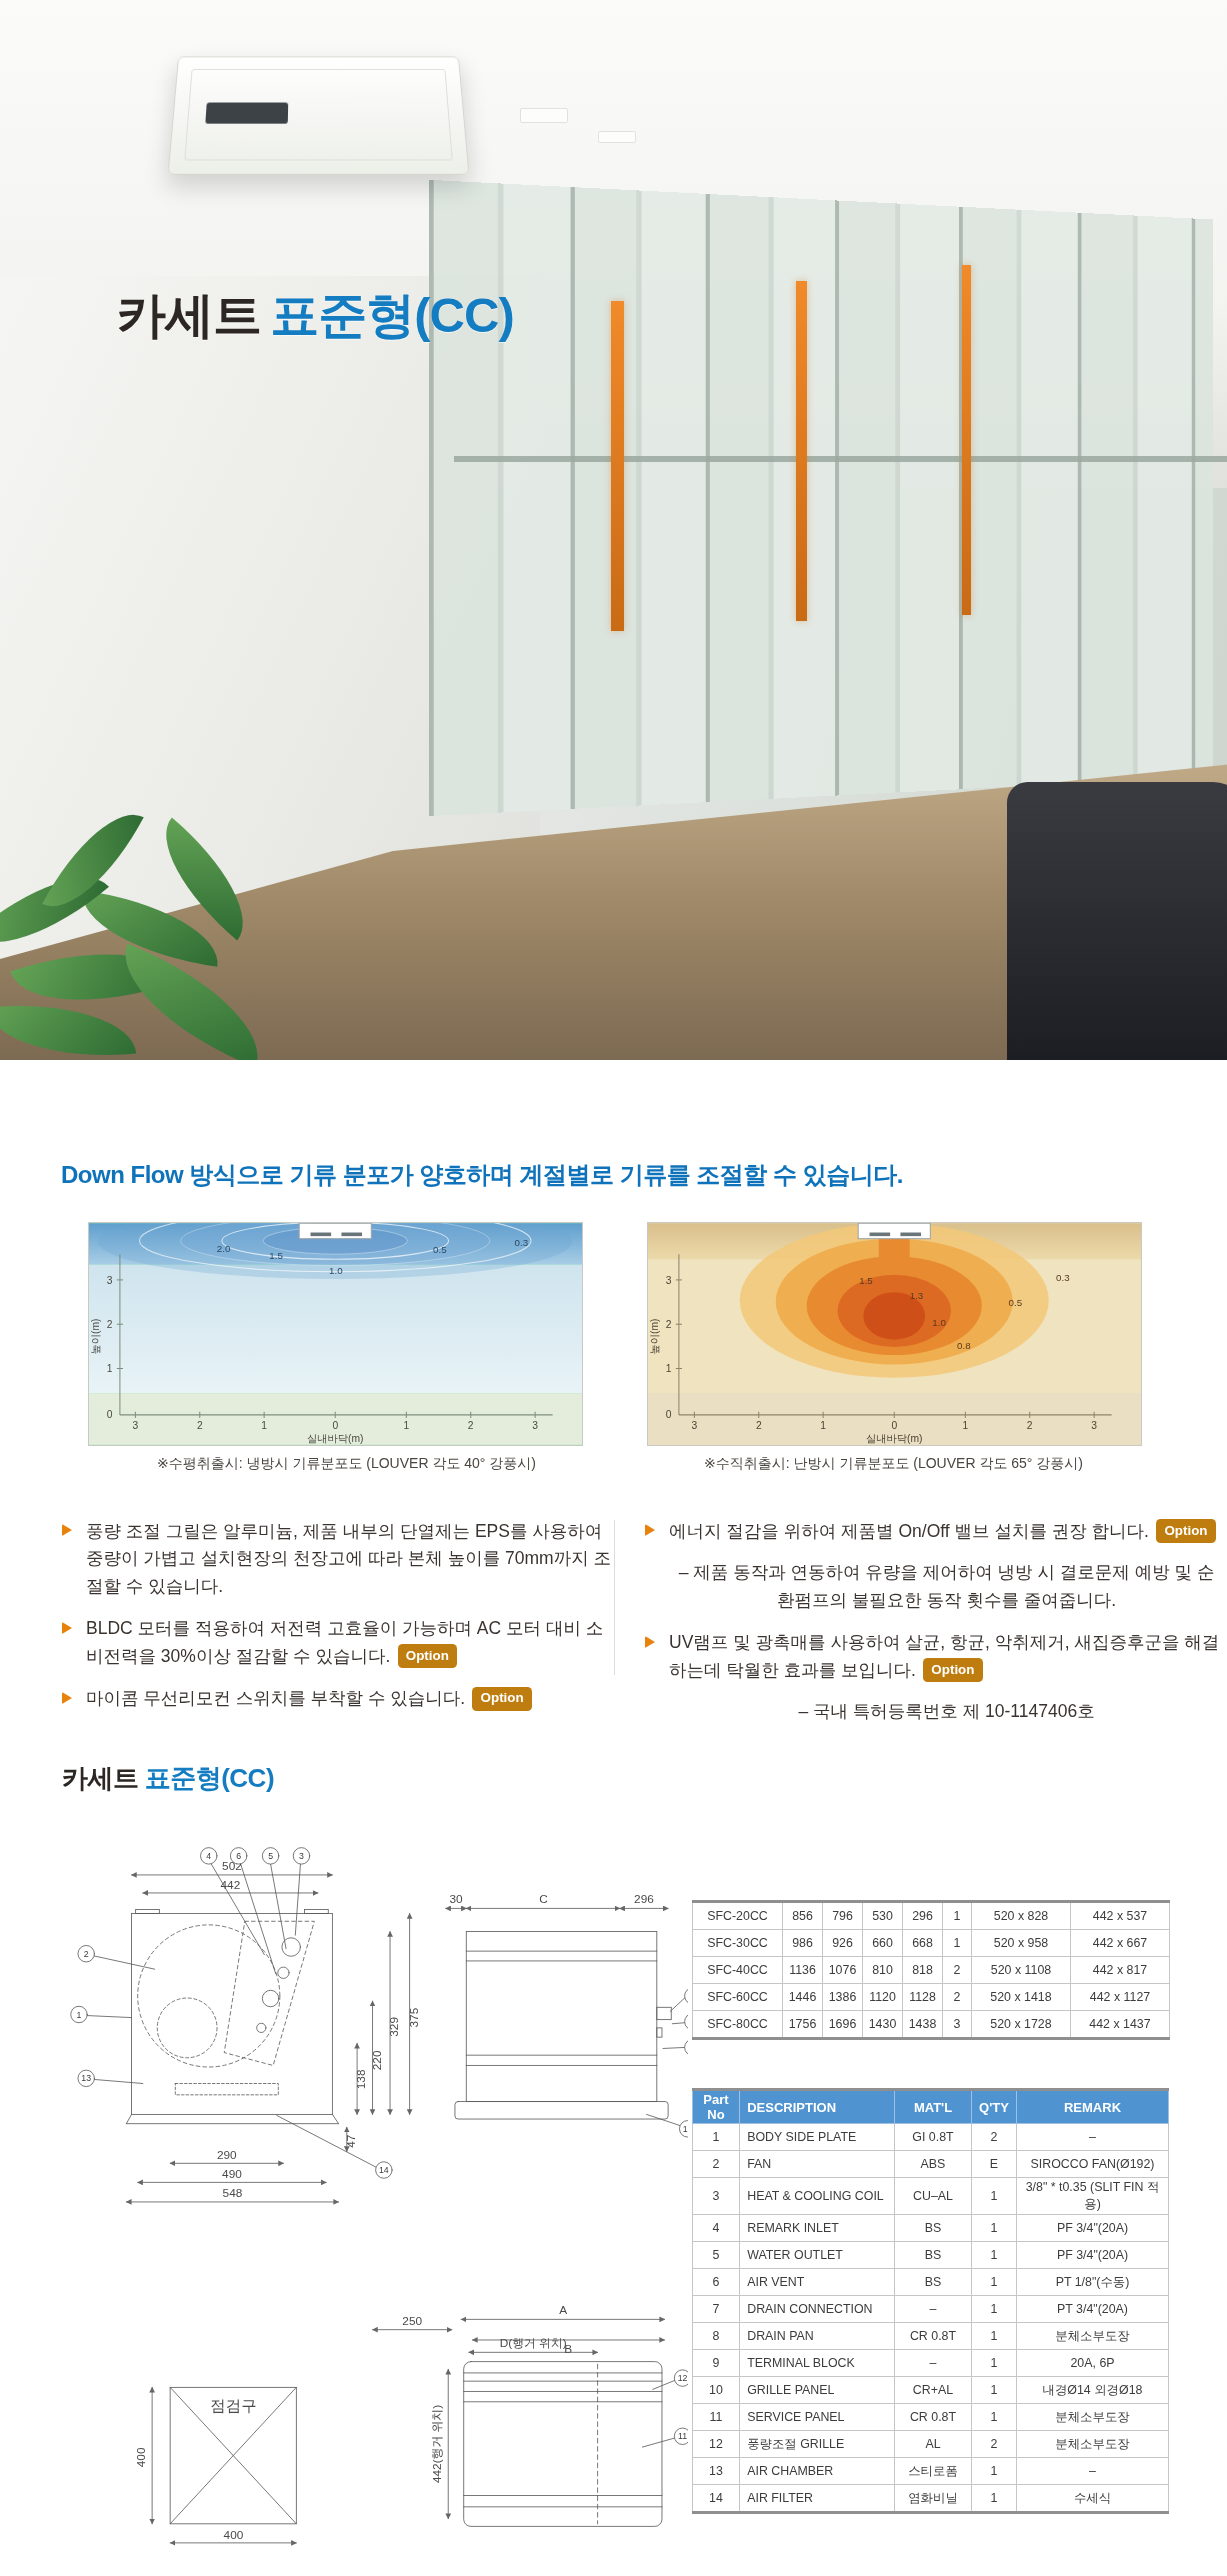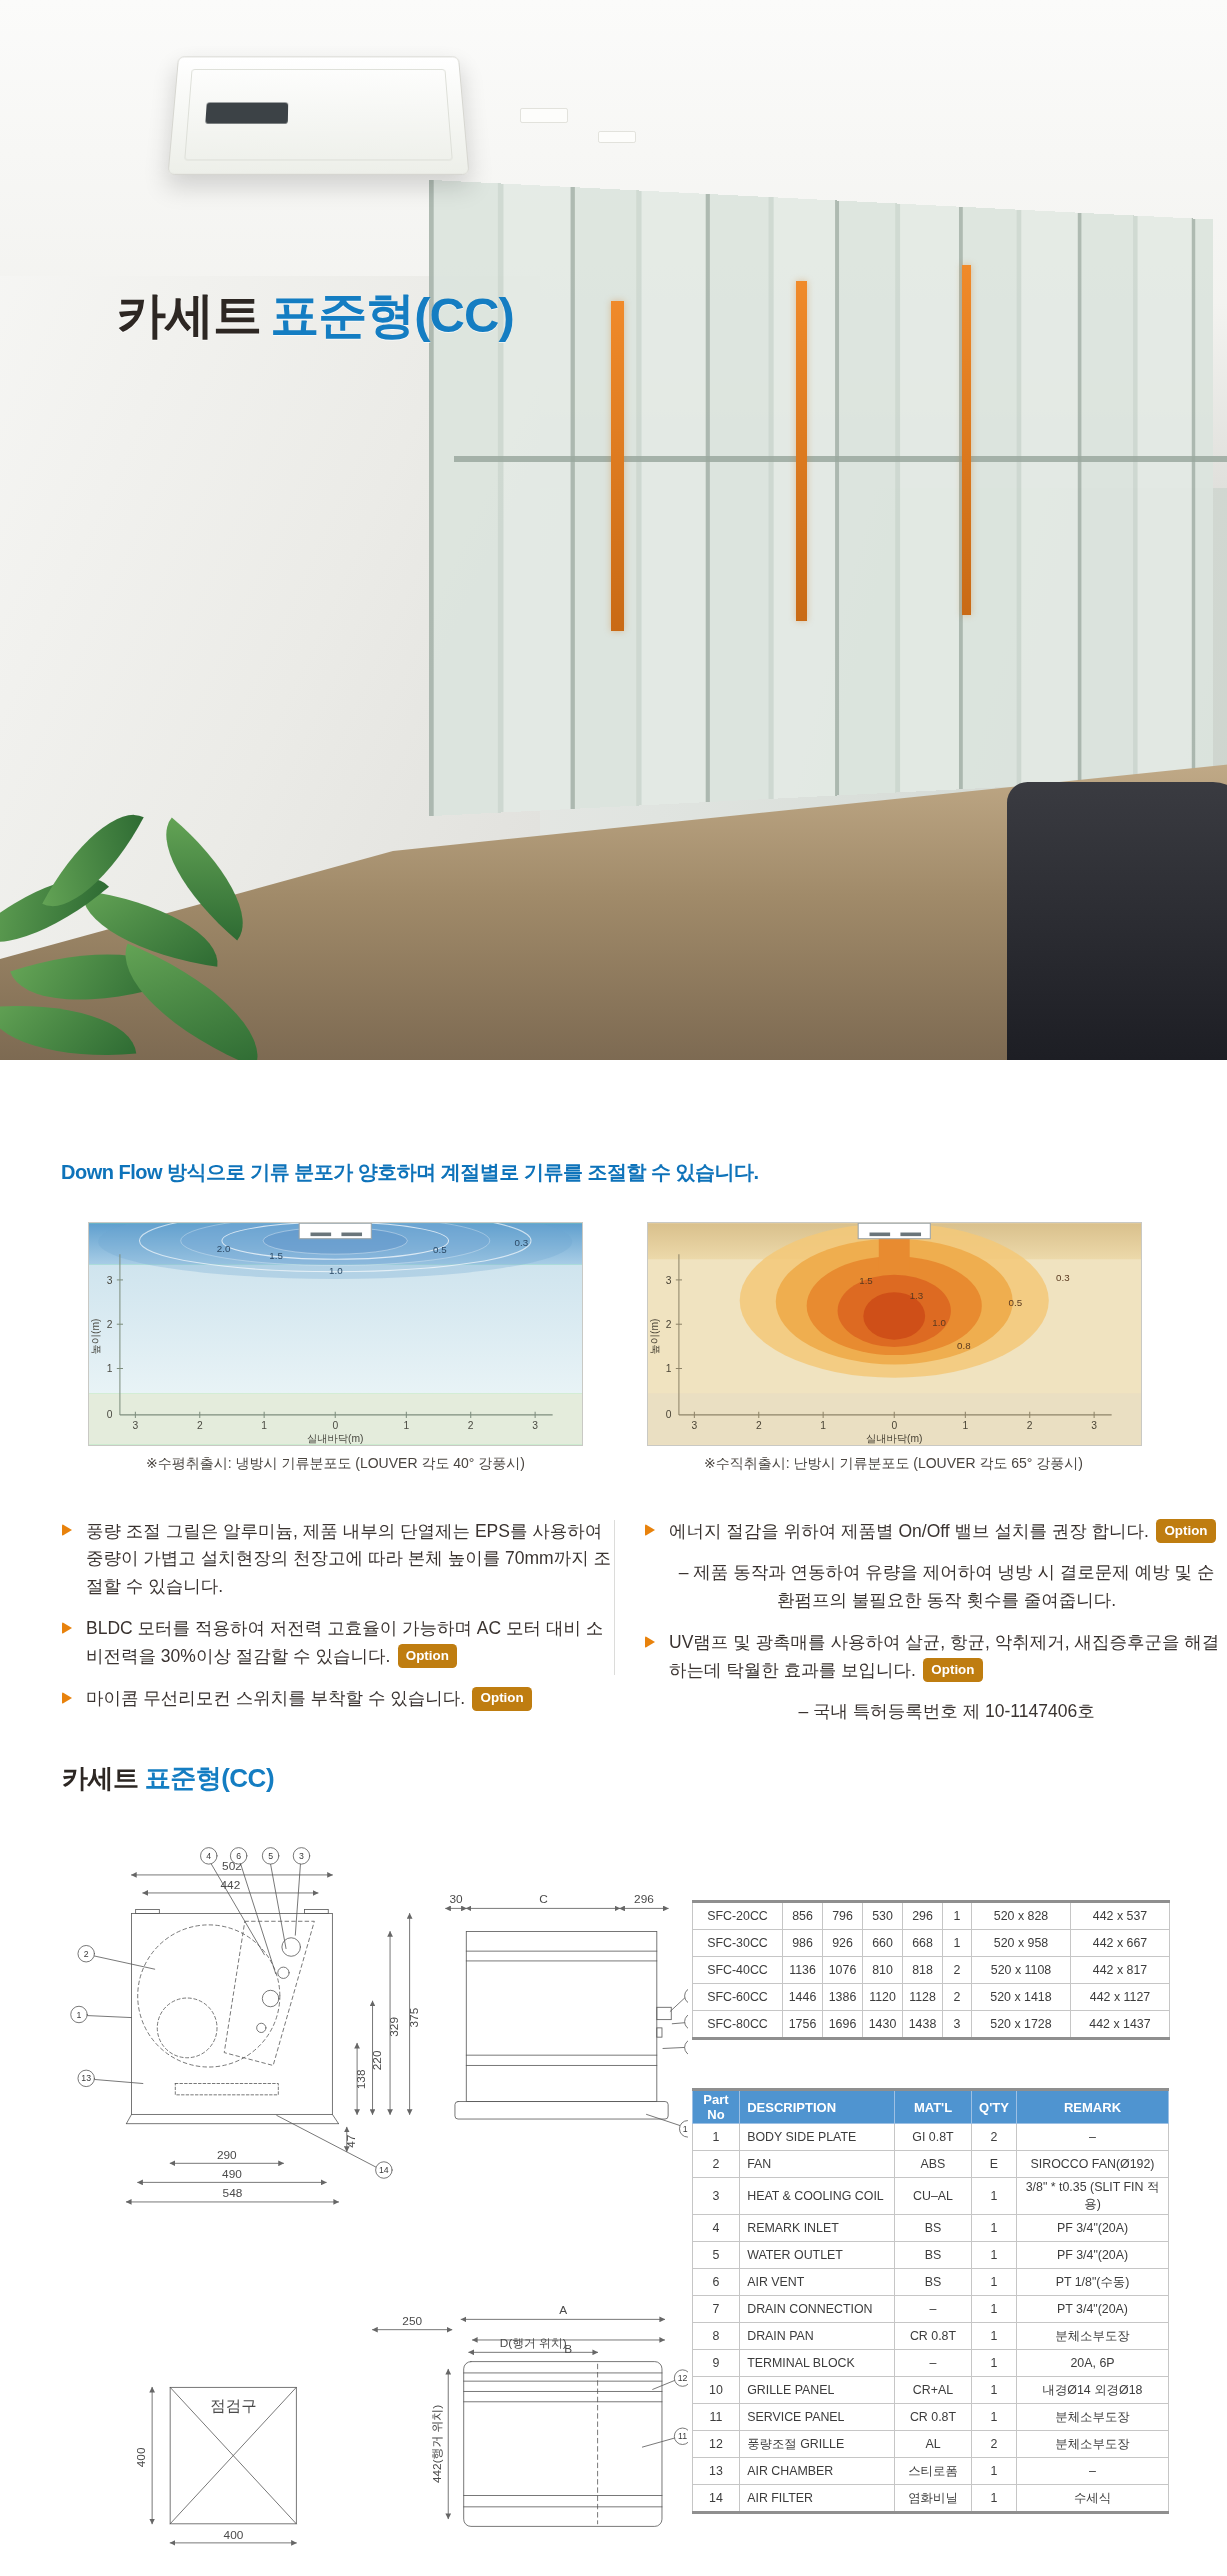--- a/index.html
+++ b/index.html
@@ -35,25 +35,25 @@
         box-shadow:0 10.3px 23px rgba(0,0,0,.16);transform:perspective(464px) rotateX(16deg);}
   .hero .cassette .inner{position:absolute;left:14.4px;top:13.4px;right:14.4px;bottom:13.4px;border:1px solid #dddfd8;border-radius:3.1px;}
   .hero .cassette .vent{position:absolute;left:32px;top:49px;width:82px;height:21.6px;background:#3c4246;border-radius:3.1px;}
   .hero .light{position:absolute;background:#fdfdfb;border:0.5px solid #e2e2dc;border-radius:2.1px;}
   .hero-title{position:absolute;left:117px;top:283px;font-size:49px;font-weight:bold;letter-spacing:-1px;
         text-shadow:0 0.5px 0 rgba(255,255,255,.6);}
   .hero-title .pfx{color:#2d2723;}
   .hero-title .acc{color:#147dc2;margin-left:9.3px;}
 
   
-  .h1{position:absolute;left:61px;top:1159px;font-size:20px;font-weight:bold;color:#0e73ba;letter-spacing:-0.5px;}
+  .h1{position:absolute;left:61px;top:1159px;font-size:24px;font-weight:bold;color:#0e73ba;letter-spacing:-0.5px;}
   .panel{position:absolute;top:1222px;width:493px;height:222px;border:0.5px solid #c9c9c4;background:#86efac;overflow:hidden;}
   .panel.left{left:88px;} .panel.right{left:647px;background:#f0e3c0;}
   .cap{position:absolute;top:1455px;width:493px;text-align:center;font-size:14px;color:#4a4540;}
-  .cap.left{left:89px;} .cap.right{left:647px;}
+  .cap.left{left:100px;} .cap.right{left:647px;}
   .col-divider{position:absolute;left:614px;top:1520px;width:1px;height:155px;background:#dcdcda;}
   .bullets{position:absolute;top:1518px;font-size:17.5px;line-height:1.56;color:#3a3330;}
   .bullets.bl{left:62px;width:554px;} .bullets.br{left:645px;width:576px;}
   .bullet{position:relative;padding-left:24px;margin-bottom:15.5px;}
   .tri{position:absolute;left:0;top:6.2px;width:0;height:0;border-left:10.3px solid #e8820c;
        border-top:6.7px solid transparent;border-bottom:6.7px solid transparent;border-radius:1.5px;}
   .option{display:inline-block;background:#bf7d10;color:#fff;font-size:13.4px;font-weight:bold;
        padding:1.5px 8.2px;border-radius:4.6px;margin-left:7.2px;vertical-align:2.1px;}
   .sub{margin-left:3.1px;margin-top:14px;text-align:center;}
 

